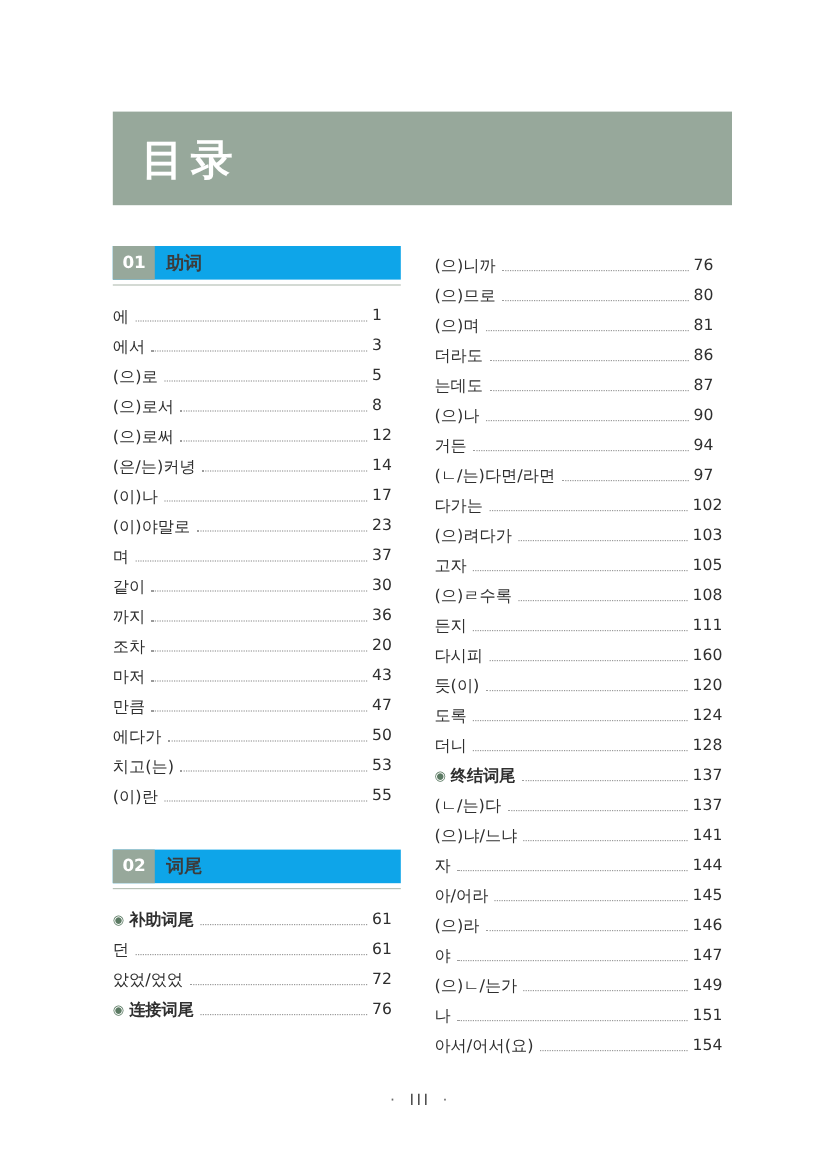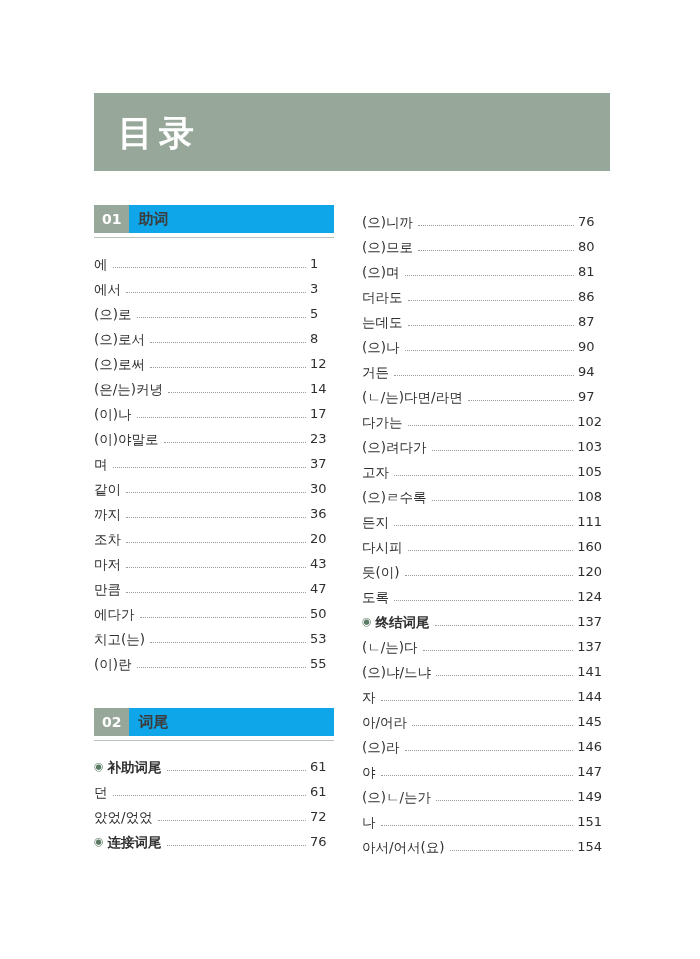--- a/index.html
+++ b/index.html
@@ -343,20 +343,25 @@
     <div class="toc-row">
       <span class="title">듯(이)</span>
       <span class="dots"></span>
       <span class="pg">120</span>
     </div>
     <div class="toc-row">
       <span class="title">도록</span>
       <span class="dots"></span>
       <span class="pg">124</span>
     </div>
+    <div class="toc-row">
+      <span class="title">더니</span>
+      <span class="dots"></span>
+      <span class="pg">128</span>
+    </div>
     <div class="toc-row sub">
       <span class="bullet">◉</span>
       <span class="title">终结词尾</span>
       <span class="dots"></span>
       <span class="pg">137</span>
     </div>
     <div class="toc-row">
       <span class="title">(ㄴ/는)다</span>
       <span class="dots"></span>
       <span class="pg">137</span>
@@ -396,14 +401,17 @@
       <span class="dots"></span>
       <span class="pg">151</span>
     </div>
     <div class="toc-row">
       <span class="title">아서/어서(요)</span>
       <span class="dots"></span>
       <span class="pg">154</span>
     </div>
   </div>
 
+  <div class="footer">
+    <span class="dot">·</span><span>III</span><span class="dot">·</span>
+  </div>
 
 </div>
 
 </body></html>

